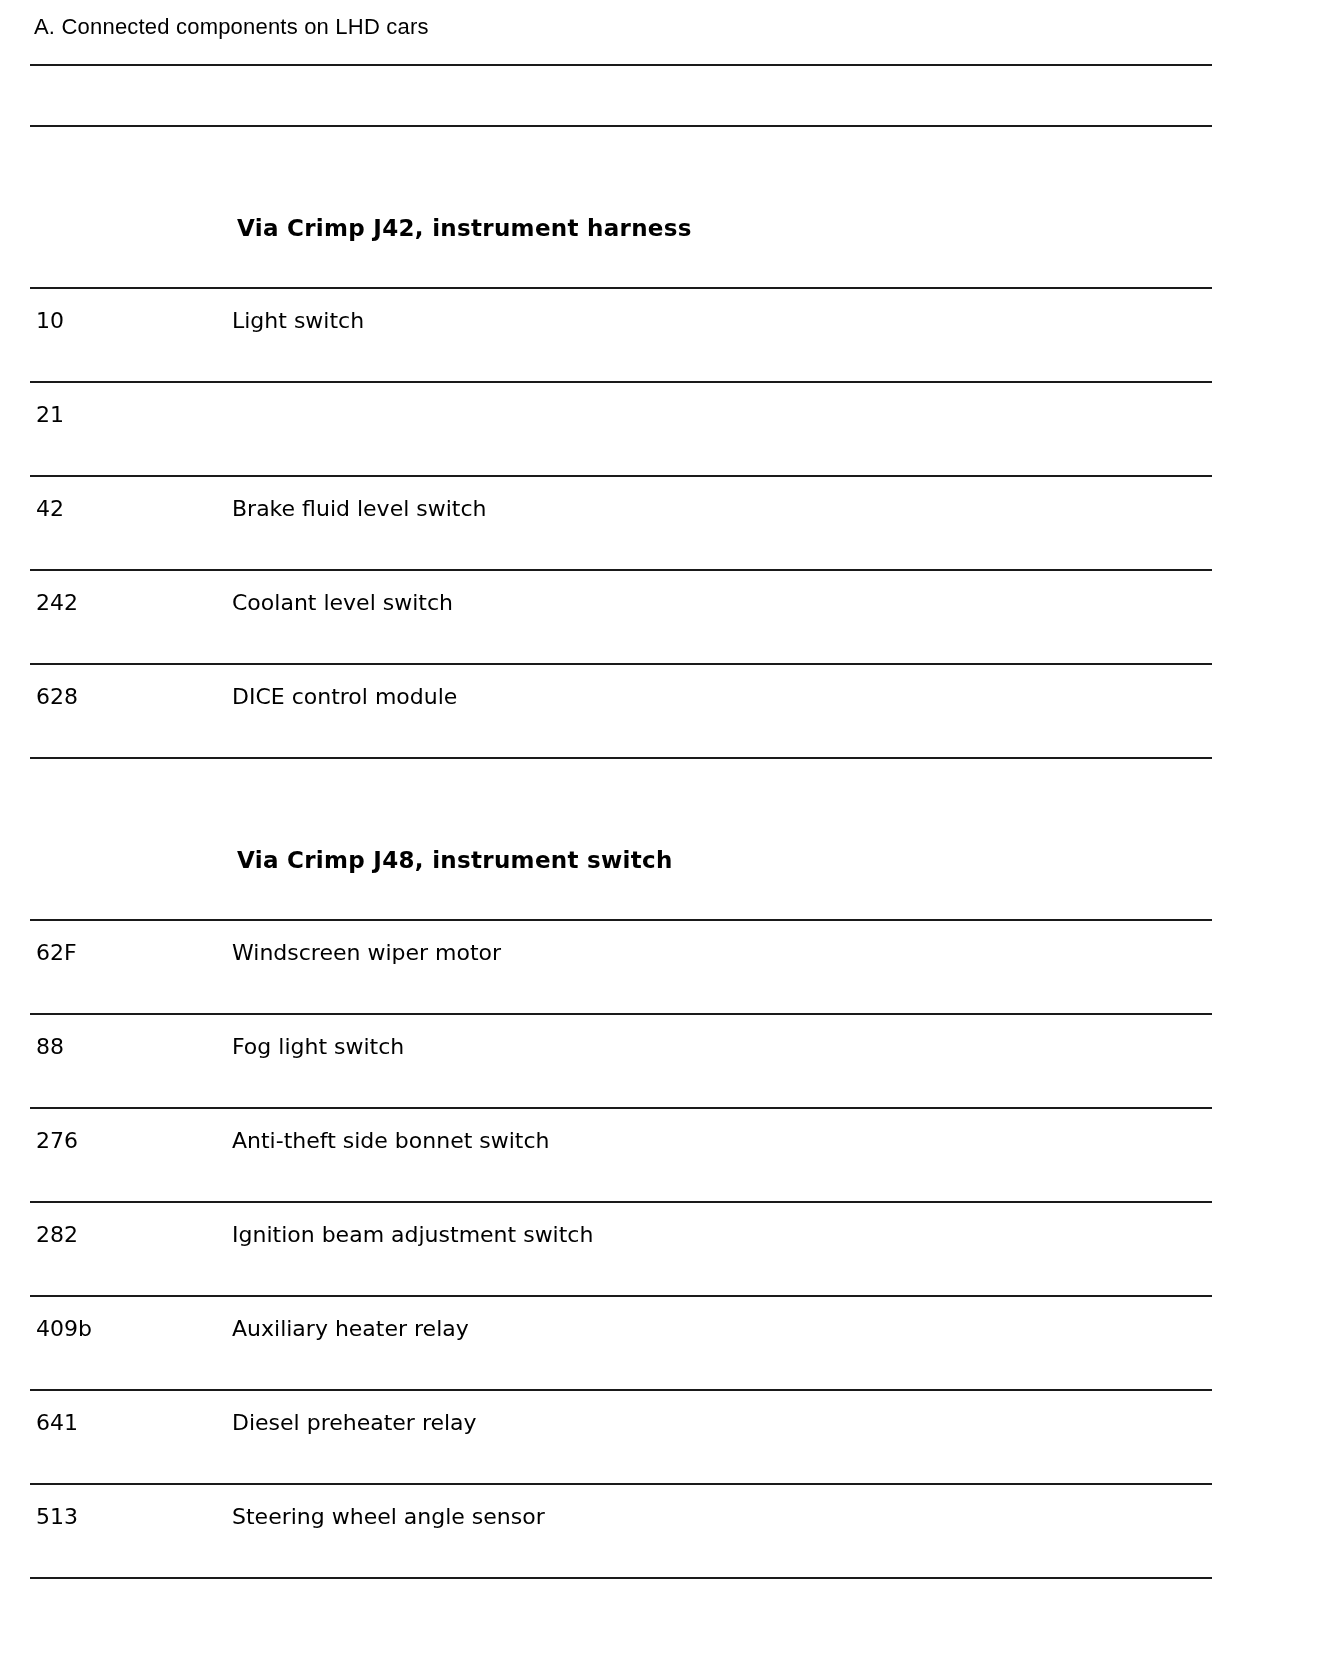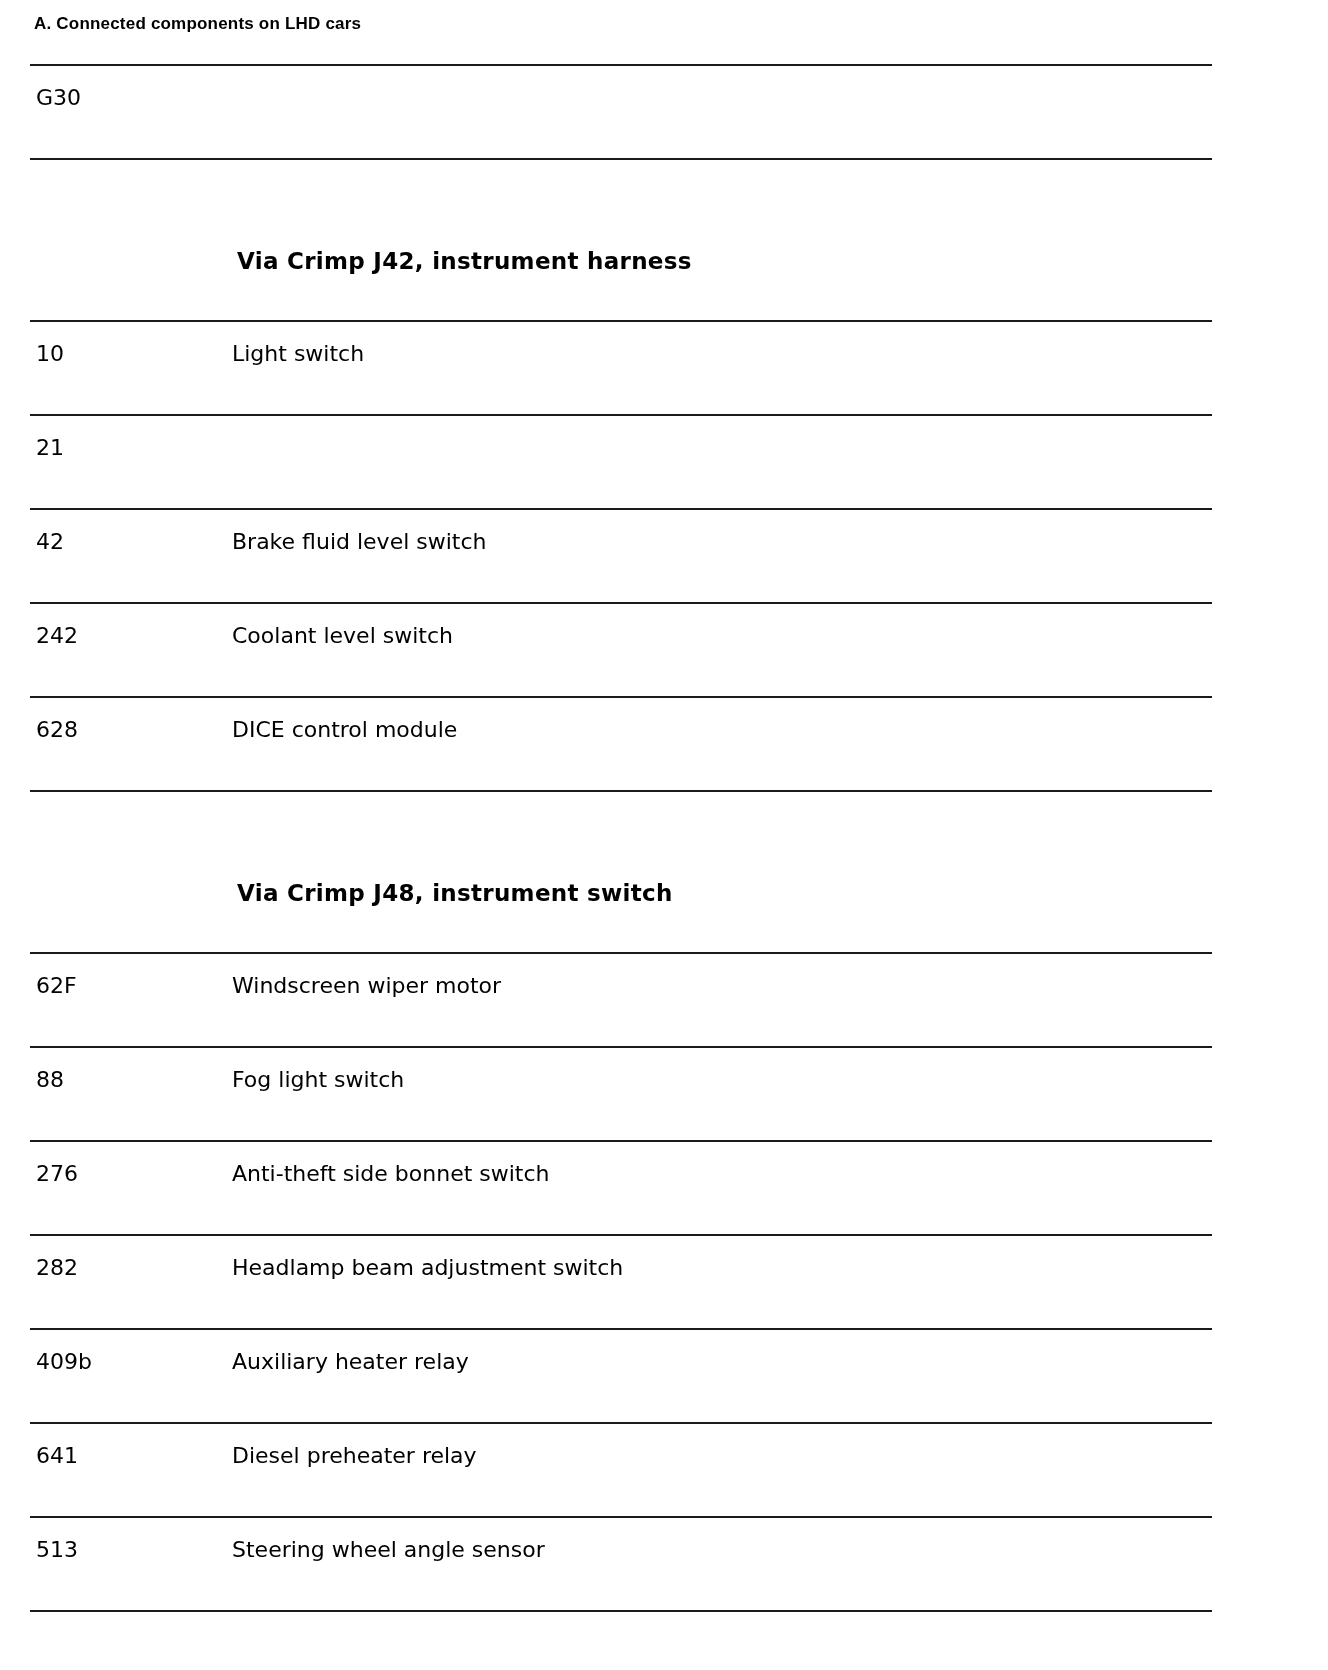--- a/index.html
+++ b/index.html
@@ -15,24 +15,24 @@
       background: #ffffff;
       box-sizing: border-box;
       padding: 14px 0 0 30px;
       overflow: hidden;
     }
     .content {
       width: 1182px;
     }
     .doc-title {
       font-family: "Liberation Sans", "DejaVu Sans", sans-serif;
-      font-weight: bold;
-      font-size: 17px;
+      font-weight: normal;
+      font-size: 22px;
       letter-spacing: 0.2px;
-      margin: 0 0 30px 4px;
+      margin: 0 0 24px 4px;
     }
     .section-heading {
       font-weight: bold;
       font-size: 23px;
       letter-spacing: 0.3px;
       margin: 88px 0 46px 207px;
     }
     .table {
       border-bottom: 2px solid #1a1a1a;
       width: 100%;
@@ -58,21 +58,20 @@
 </head>
 <body>
 
 <div class="page">
   <div class="content">
 
     <div class="doc-title">A. Connected components on LHD cars</div>
 
     <div class="table">
       <div class="row">
-        <div class="code">G30</div>
       </div>
     </div>
 
     <div class="section-heading">Via Crimp J42, instrument harness</div>
 
     <div class="table">
       <div class="row">
         <div class="code">10</div>
         <div class="desc">Light switch</div>
       </div>
@@ -103,21 +102,21 @@
       <div class="row">
         <div class="code">88</div>
         <div class="desc">Fog light switch</div>
       </div>
       <div class="row">
         <div class="code">276</div>
         <div class="desc">Anti-theft side bonnet switch</div>
       </div>
       <div class="row">
         <div class="code">282</div>
-        <div class="desc">Headlamp beam adjustment switch</div>
+        <div class="desc">Ignition beam adjustment switch</div>
       </div>
       <div class="row">
         <div class="code">409b</div>
         <div class="desc">Auxiliary heater relay</div>
       </div>
       <div class="row">
         <div class="code">641</div>
         <div class="desc">Diesel preheater relay</div>
       </div>
       <div class="row">

